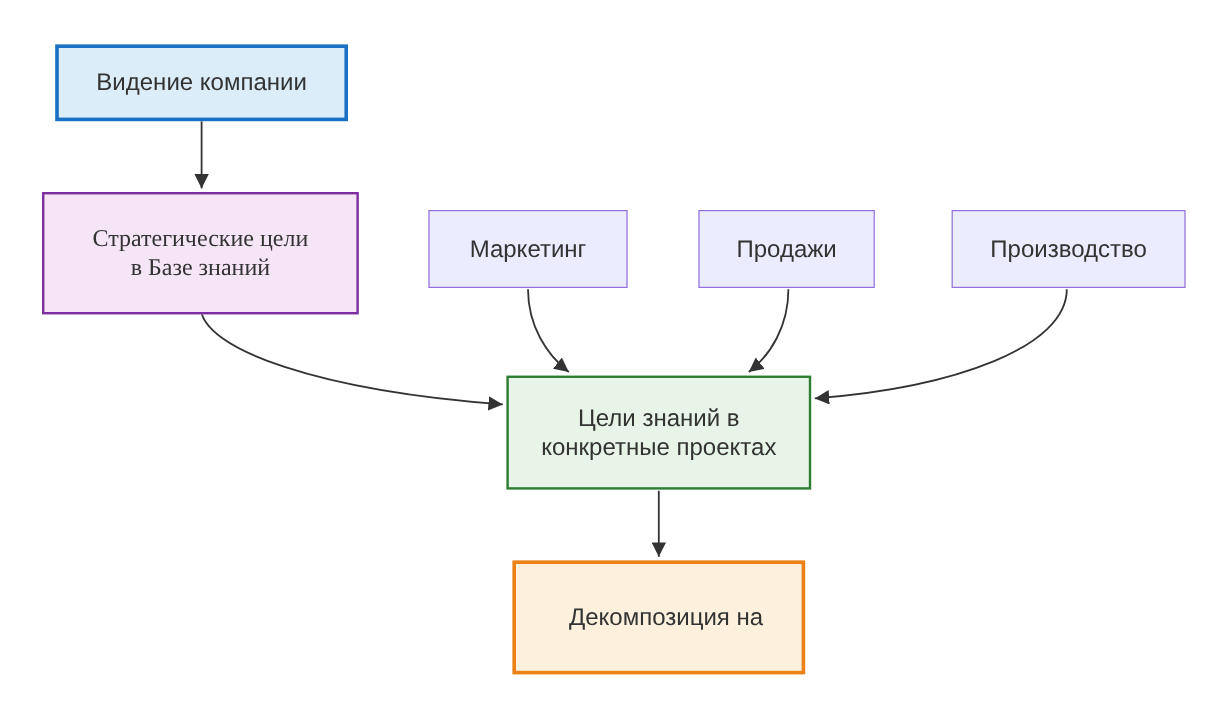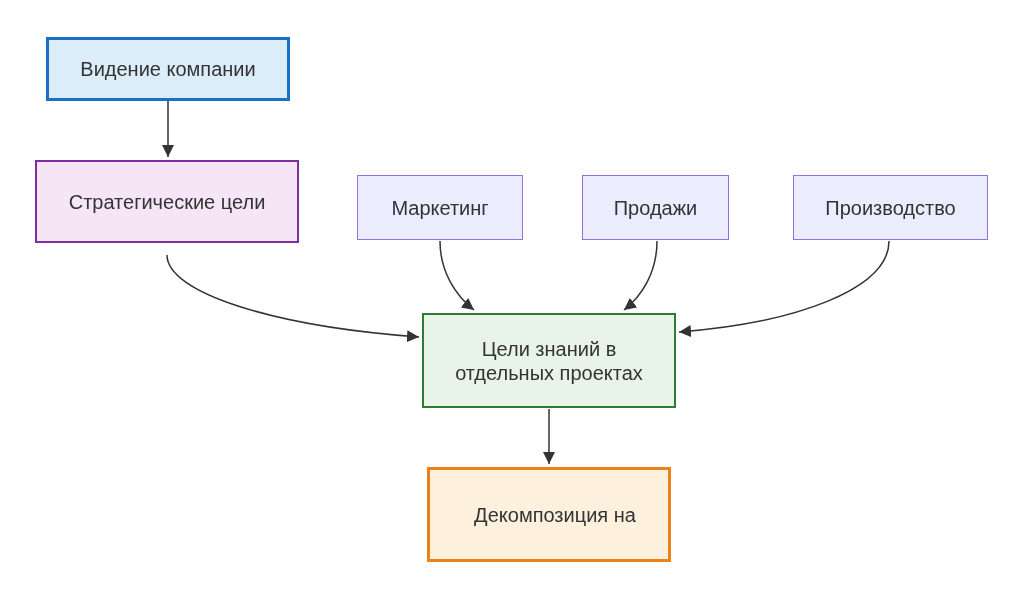--- a/index.html
+++ b/index.html
@@ -20,21 +20,21 @@
     font-size:20px;line-height:24px;
     color:#333333;
     border-style:solid;
     background:#ececff;
     border-color:#9370db;
     border-width:1px;
   }
   .node span{display:block;white-space:nowrap;}
   
   .n-vision       {left:46px;  top:37px;  width:244px; height:64px; border-width:3px;}
-  .n-strategy     {left:35px;  top:160px; width:264px; height:83px; border-width:2px;}
+  .n-strategy     {left:35px;  top:160px; width:264px; height:102px; border-width:2px;font-family:Liberation Serif, serif;}
   .n-marketing    {left:357px; top:175px; width:166px; height:65px; border-width:1px;}
   .n-sales        {left:582px; top:175px; width:147px; height:65px; border-width:1px;}
   .n-production   {left:793px; top:175px; width:195px; height:65px; border-width:1px;}
   .n-dept-goals   {left:422px; top:313px; width:254px; height:95px; border-width:2px;}
   .n-decomposition{left:427px; top:467px; width:244px; height:95px; border-width:3px;}
   .edge{fill:none;stroke:#333333;stroke-width:1.5px;}
 </style>
 </head>
 <body>
 
@@ -53,36 +53,37 @@
     <path class="edge" d="M889,241 C889,289 796,323 679,332" marker-end="url(#arrow)"></path>
     <path class="edge" d="M549,409 L549,464" marker-end="url(#arrow)"></path>
   </svg>
 
   <div class="node n-vision" style="background: rgb(219, 237, 249); border-color: rgb(26, 112, 194);">
     <span>Видение компании</span>
   </div>
 
   <div class="node n-strategy" style="background: rgb(245, 229, 247); border-color: rgb(125, 47, 160);">
     <span>Стратегические цели</span>
+    <span>в Базе знаний</span>
   </div>
 
   <div class="node n-sales" style="background: rgb(236, 236, 255); border-color: rgb(147, 112, 219);">
     <span>Продажи</span>
   </div>
 
   <div class="node n-marketing" style="background: rgb(236, 236, 255); border-color: rgb(147, 112, 219);">
     <span>Маркетинг</span>
   </div>
 
   <div class="node n-production" style="background: rgb(236, 236, 255); border-color: rgb(147, 112, 219);">
     <span>Производство</span>
   </div>
 
   <div class="node n-dept-goals" style="background: rgb(233, 244, 233); border-color: rgb(45, 125, 51);">
     <span>Цели знаний в</span>
-    <span>отдельных проектах</span>
+    <span>конкретные проектах</span>
   </div>
 
   <div class="node n-decomposition" style="background: rgb(253, 241, 221); border-color: rgb(236, 130, 23); padding-left: 12px;">
     <span>Декомпозиция на</span>
   </div>
 
 </div>
 
 </body></html>

